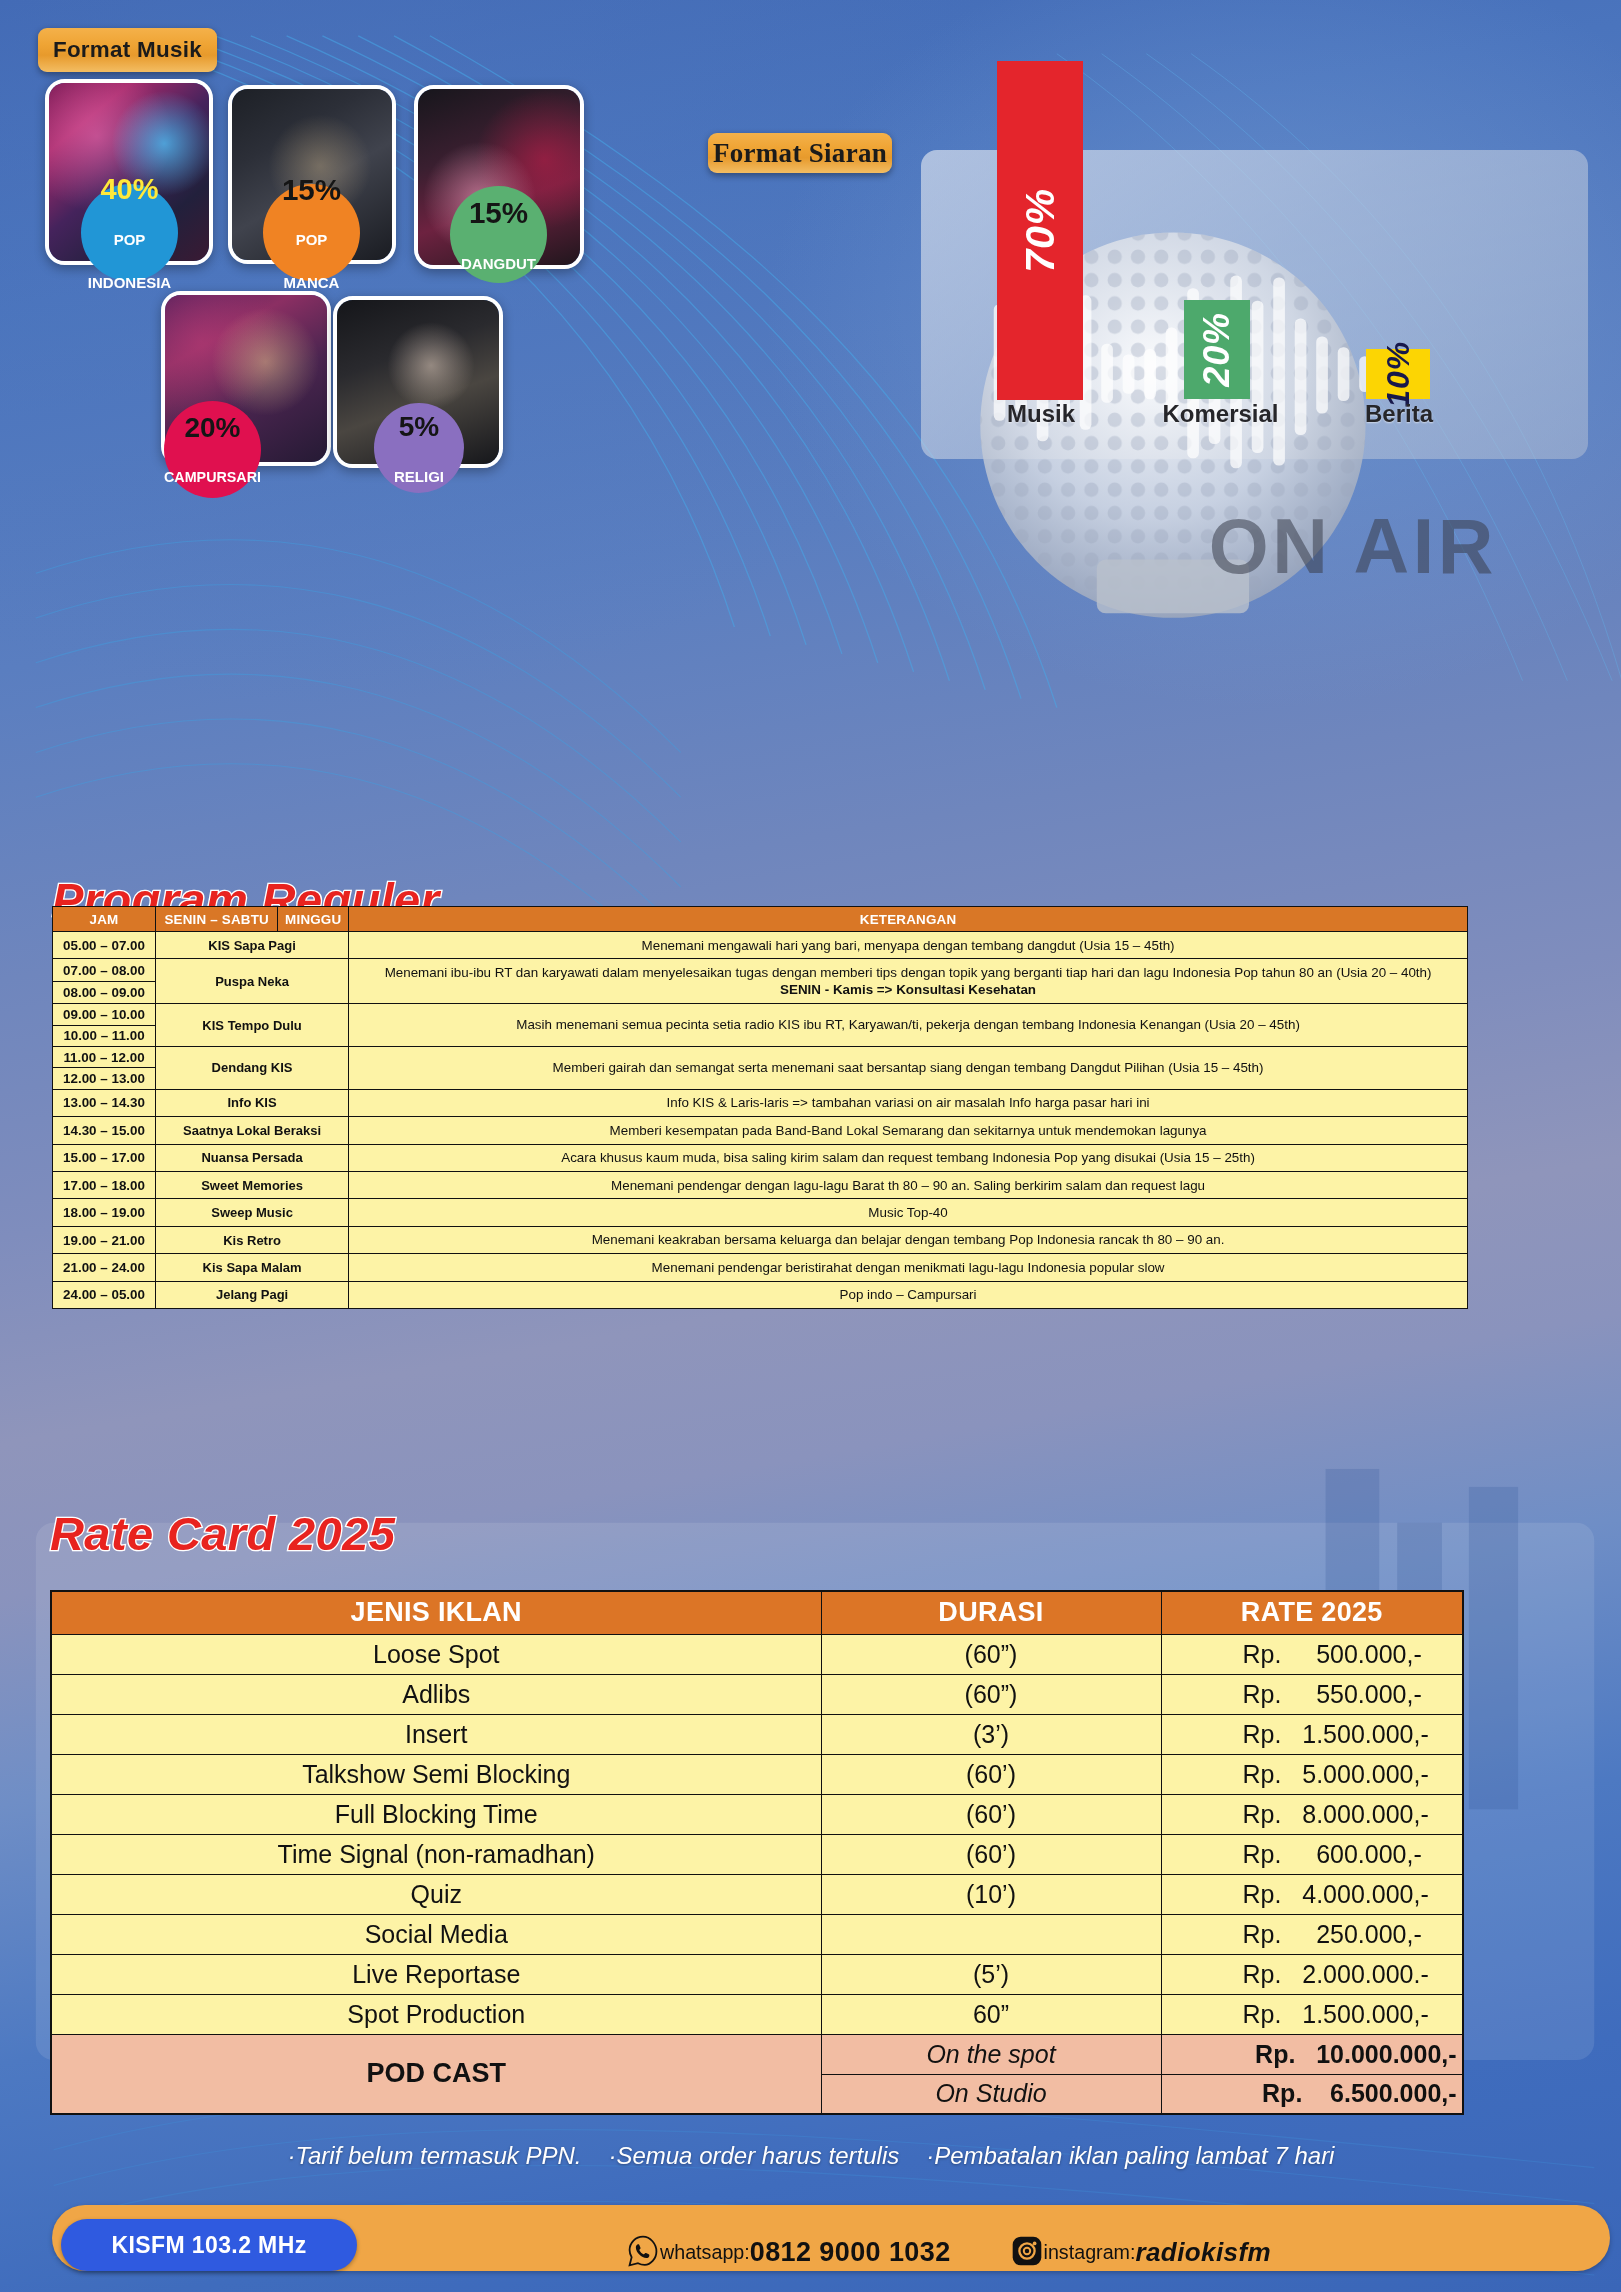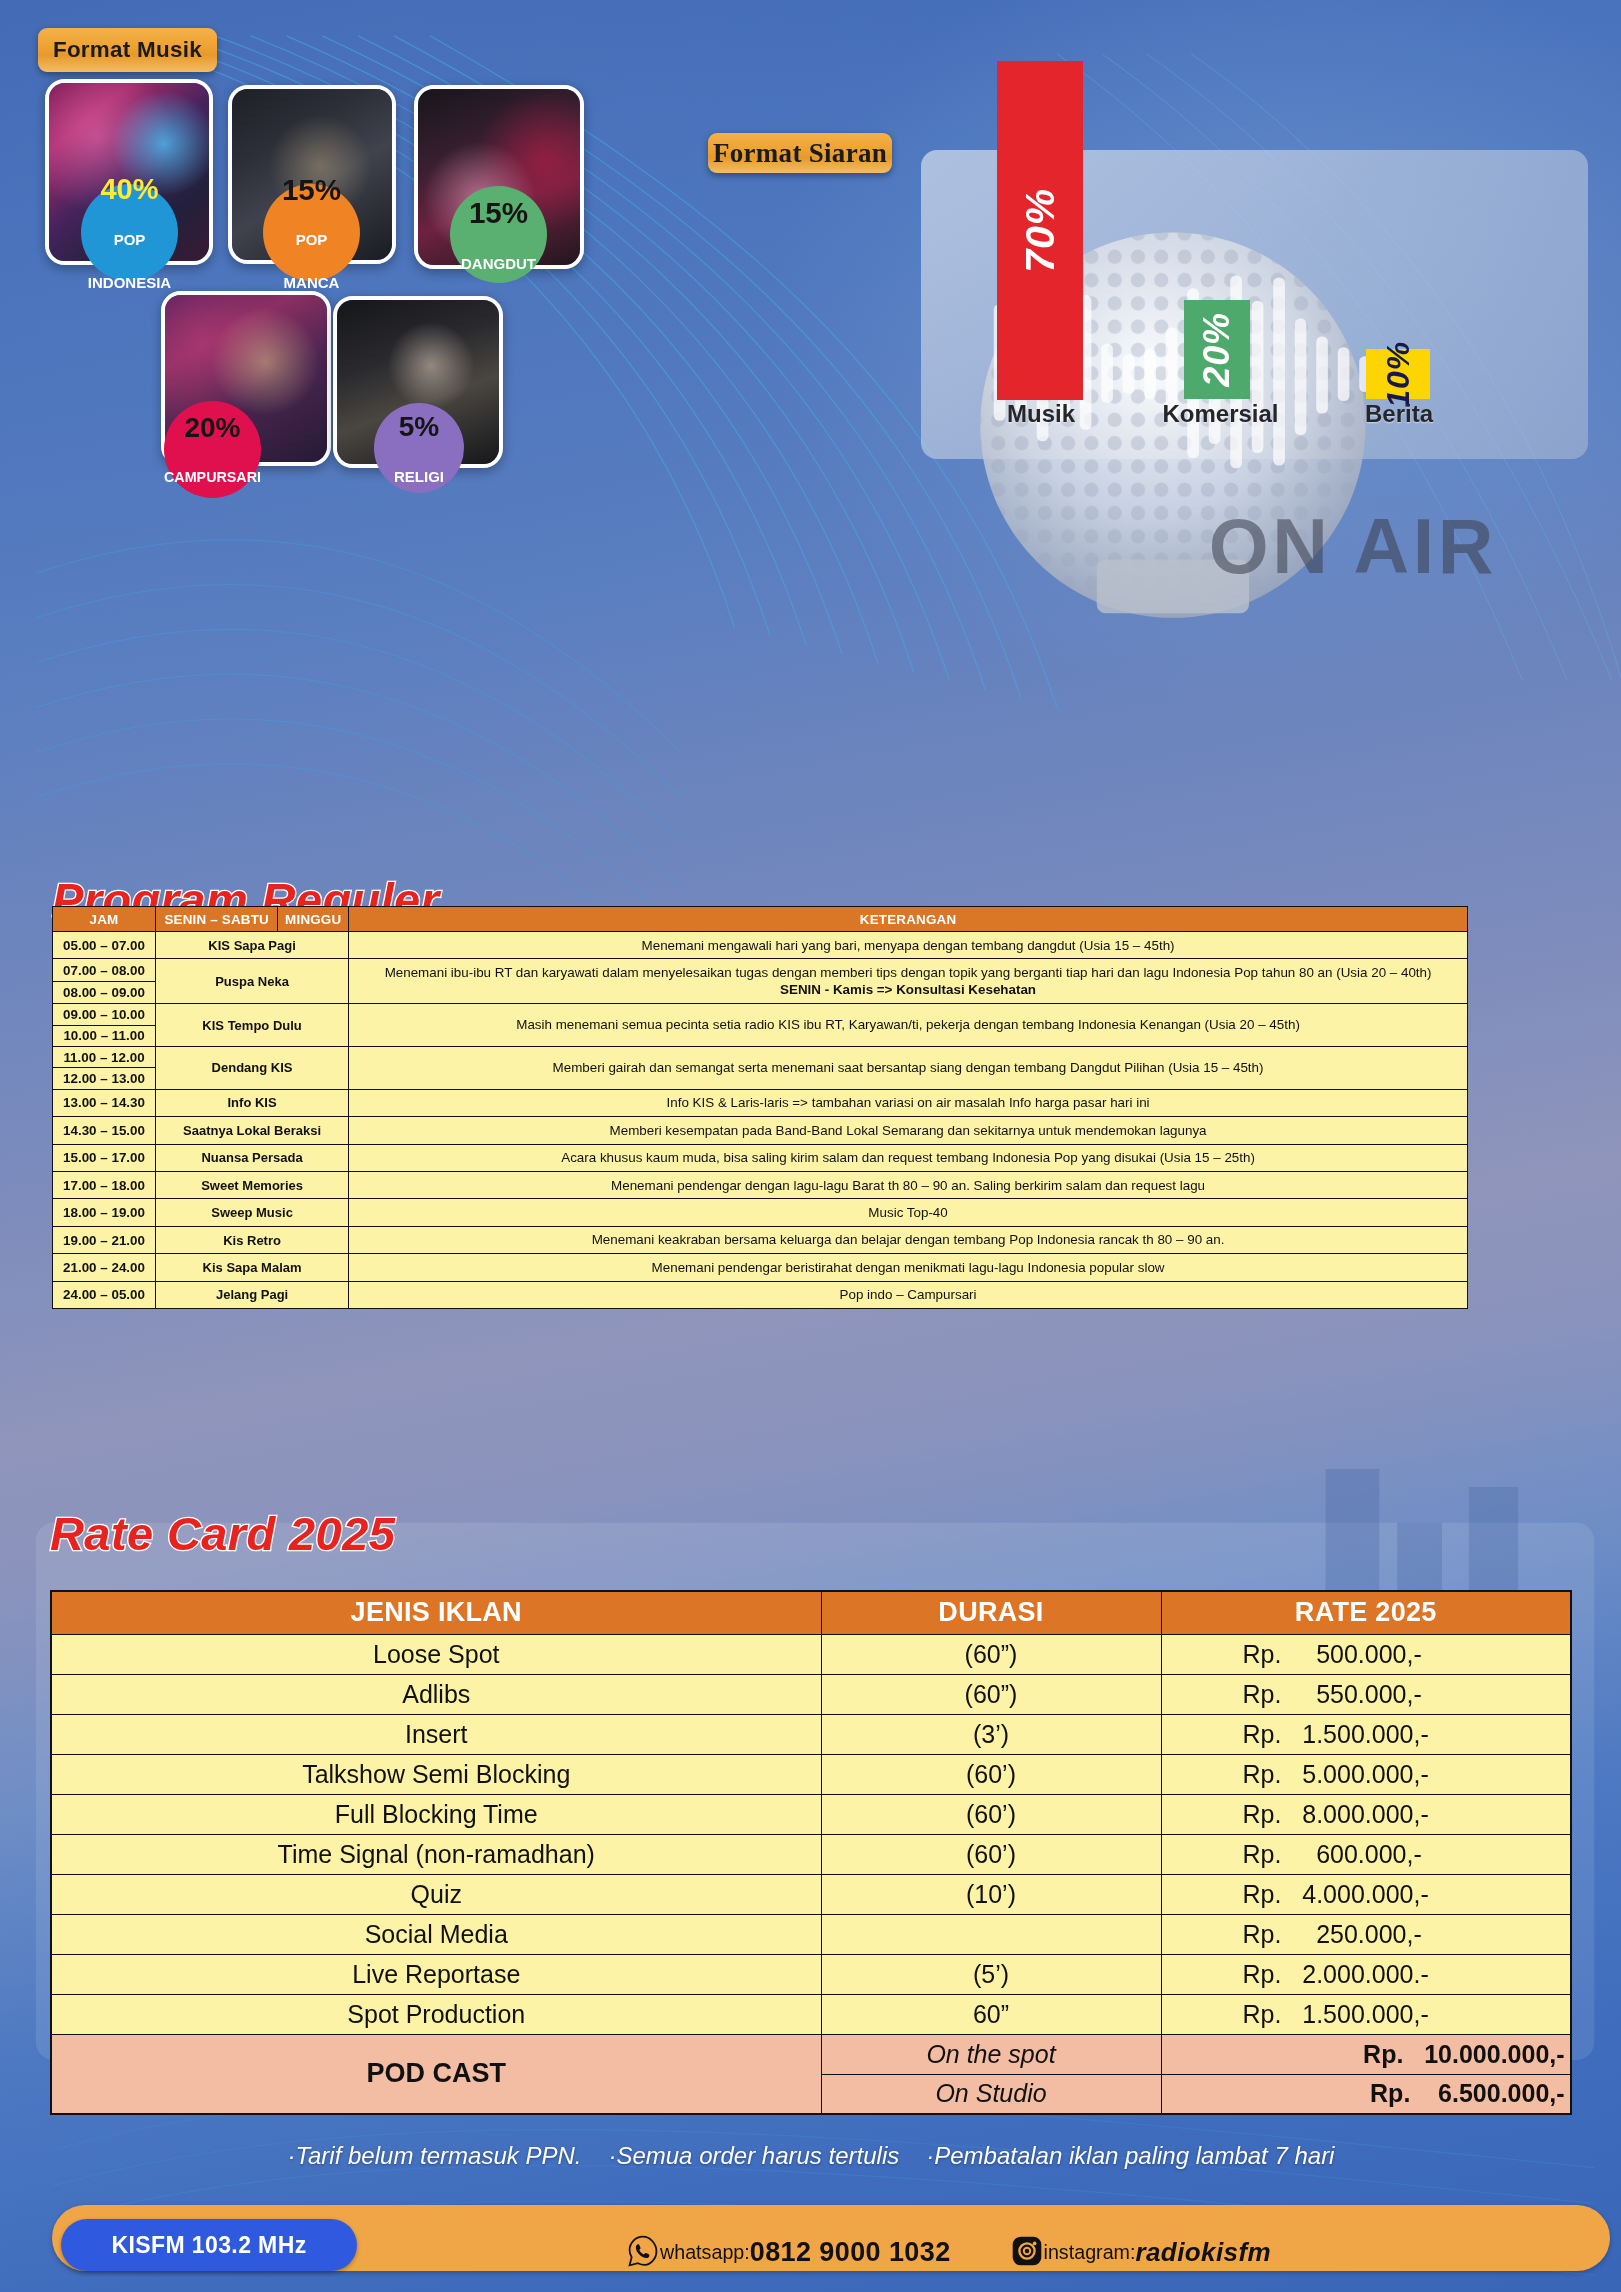--- a/index.html
+++ b/index.html
@@ -134,21 +134,21 @@
     height:25px;
     letter-spacing:0.2px;
   }
   #tbl-program td { background:#fdf3a6; text-align:center; vertical-align:middle; }
   #tbl-program td.jam { font-weight:bold; width:103px; white-space:nowrap; font-size:13.4px; }
   #tbl-program td.prog { font-weight:bold; width:184px; font-size:13px; }
   #tbl-program td.ket { text-align:center; font-size:13.4px; line-height:1.3; padding:4.5px 9px; }
   #tbl-program td.ket b { font-weight:bold; }
 
   #tbl-rate {
-    position:absolute; left:50px; top:1590px; width:1522px;
+    position:absolute; left:50px; top:1590px; width:1414px;
     font-size:25px;
     border:2.7px solid #111;
   }
   #tbl-rate th, #tbl-rate td { border:1.8px solid #111; padding:1.8px 5.4px; color:#111; }
   #tbl-rate thead th {
     background:#dc7526; color:#ffffff; font-weight:bold; font-size:27px;
     text-align:center; height:43px; letter-spacing:0.3px;
   }
   #tbl-rate td { background:#fdf3a6; text-align:center; height:40px; }
   #tbl-rate td.rate { text-align:left; padding-left:81px; white-space:pre; }

